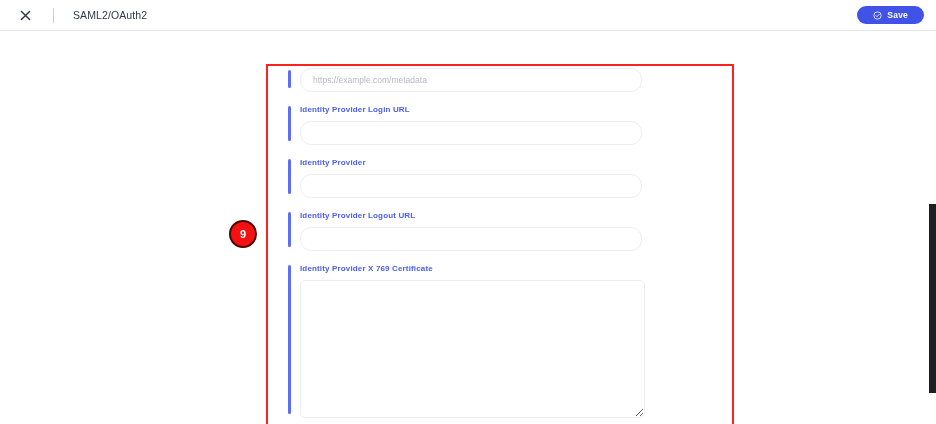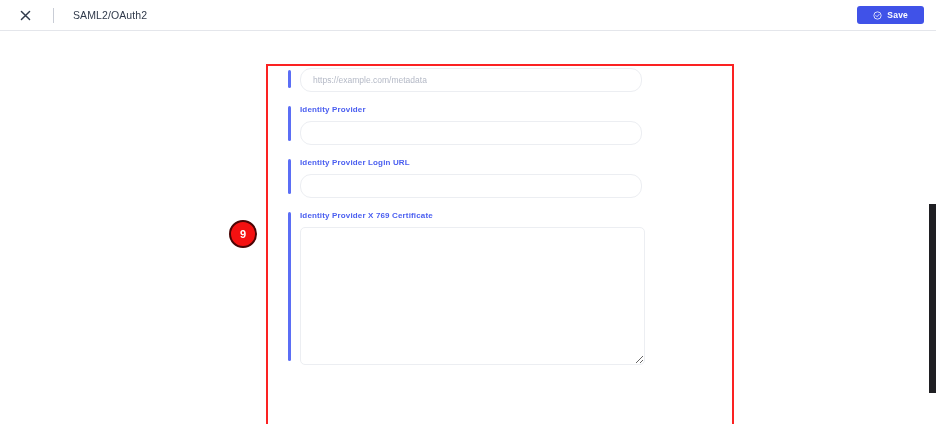--- a/index.html
+++ b/index.html
@@ -56,21 +56,21 @@
   }
   .header-spacer { flex: 1; }
 
   .save-button {
     display: flex;
     align-items: center;
     justify-content: center;
     gap: 5px;
     height: 18px;
     padding: 0 16px;
-    border-radius: 3px;
+    border-radius: 9px;
     background: #4052e8;
     color: #ffffff;
     font-size: 8.5px;
     font-weight: bold;
     letter-spacing: 0.2px;
     cursor: pointer;
     border: none;
     font-family: "Liberation Sans", sans-serif;
   }
   .save-button .check-circle-icon {
@@ -228,30 +228,35 @@
 
     <div class="form">
 
       <div class="field-group">
         <span class="field-accent"></span>
         <input class="text-input" type="text" placeholder="https://example.com/metadata" style="">
       </div>
 
       <div class="field-group">
         <span class="field-accent"></span>
+        <div class="field-label">Identity Provider Login URL</div>
+        <input class="text-input" type="text" placeholder="" style="">
+      </div>
+
+      <div class="field-group">
+        <span class="field-accent"></span>
         <div class="field-label">Identity Provider</div>
         <input class="text-input" type="text" placeholder="" style="">
       </div>
 
       <div class="field-group">
         <span class="field-accent"></span>
-        <div class="field-label">Identity Provider Login URL</div>
+        <div class="field-label">Identity Provider Logout URL</div>
         <input class="text-input" type="text" placeholder="" style="">
       </div>
-
 
       <div class="field-group">
         <span class="field-accent"></span>
         <div class="field-label">Identity Provider X 769 Certificate</div>
         <textarea class="textarea-input" placeholder="" style=""></textarea>
 
       </div>
 
     </div>
 

